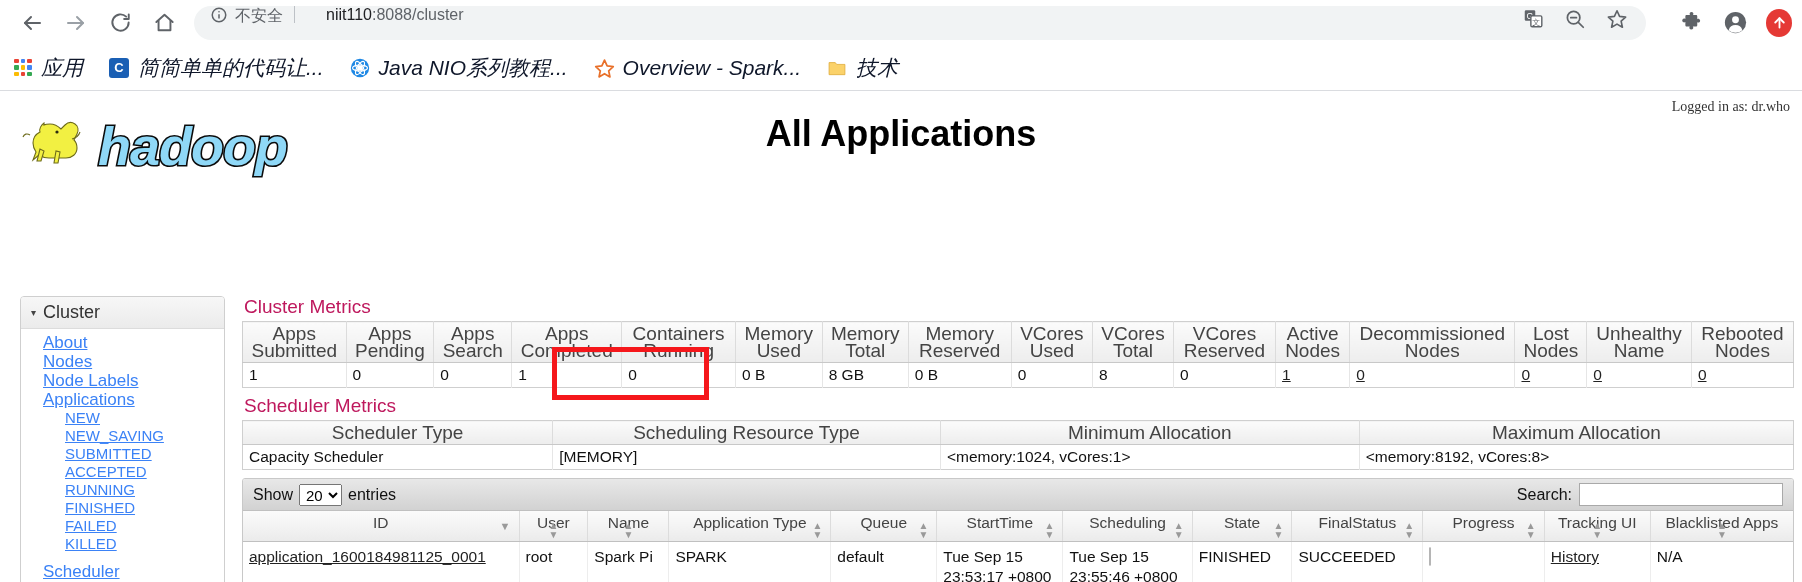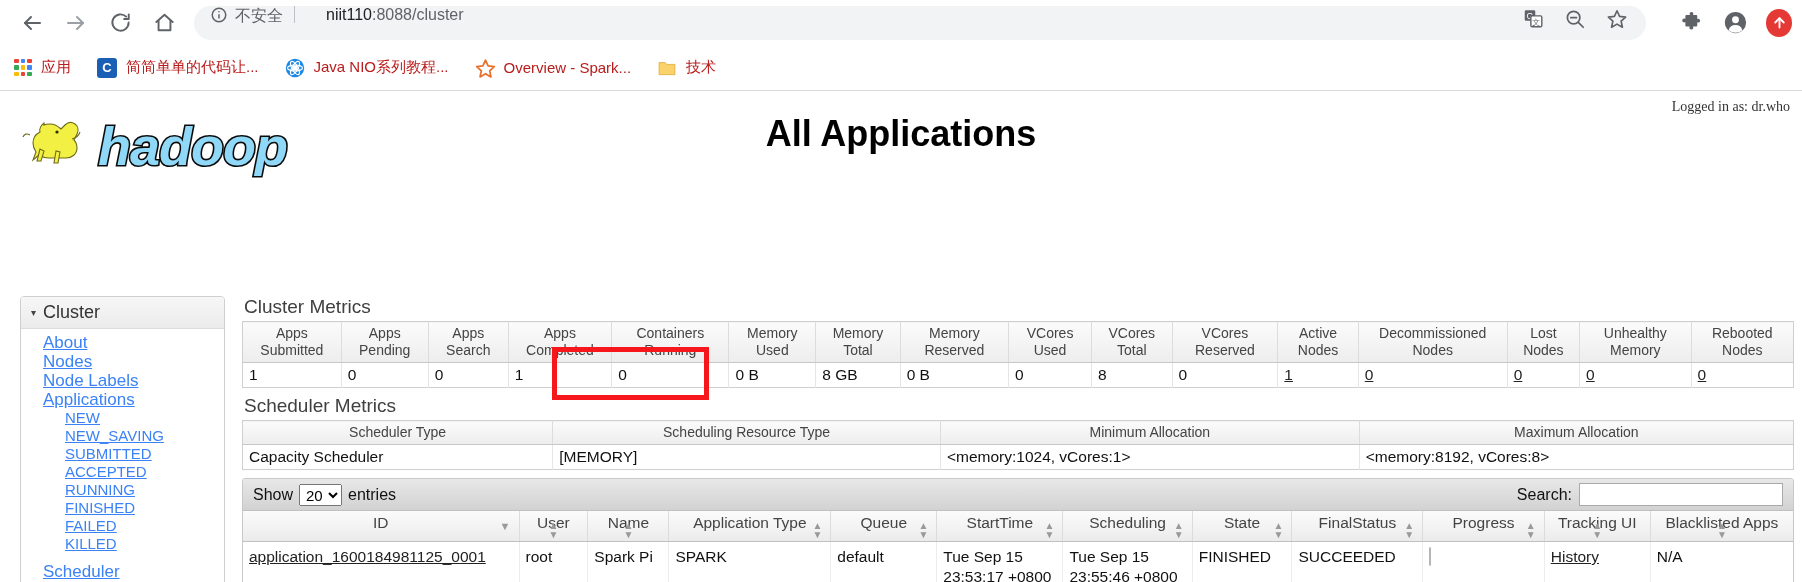--- a/index.html
+++ b/index.html
@@ -42,21 +42,21 @@
   .update-btn{
     width:28px;height:28px;border-radius:50%;background:#e53935;
     display:flex;align-items:center;justify-content:center;color:#ffffff;
   }
   
   .bookmarks{
     height:45px;display:flex;align-items:center;padding:0 14px;
     background:#ffffff;box-sizing:border-box;
   }
   .bm{display:flex;align-items:center;margin-right:26px;cursor:default;white-space:nowrap;}
-  .bm-label{font-size:15px;color:#b91c1c;margin-left:9px;}
+  .bm-label{font-size:21px;color:#0f172a;margin-left:9px;font-style:italic;}
   .apps-grid{
     width:18px;height:18px;display:grid;grid-template-columns:repeat(3,1fr);
     grid-template-rows:repeat(3,1fr);gap:2px;
   }
   .apps-grid i{display:block;border-radius:1px;}
   .favicon{width:20px;height:20px;flex:0 0 auto;display:block;}
   .fav-sq{width:20px;height:20px;border-radius:3px;display:flex;align-items:center;
           justify-content:center;font-size:13px;font-weight:bold;color:#fff;}
   .chrome-sep{height:1px;background:#dadce0;width:100%;}
 
@@ -95,32 +95,32 @@
     font-family:"Liberation Sans", sans-serif;
   }
   .nav-sub{list-style:none;margin:0;padding:0 0 0 22px;}
   .nav-sub li{line-height:18px;}
   .nav-sub .nav-link{font-size:15px;}
   .nav-gap{height:9px;}
 
   
   .main{position:absolute;left:242px;top:205px;right:8px;}
   .section-title{
-    font-size:19px;color:#404040;margin:0 0 3px 2px;
+    font-size:19px;color:#be185d;margin:0 0 3px 2px;
     font-family:"Liberation Sans", sans-serif;
   }
   table.grid{
     border-collapse:collapse;width:100%;background:#ffffff;
     border:1px solid #cfcfcf;
     font-family:"Liberation Sans", sans-serif;
   }
   table.grid th{
     background:linear-gradient(to bottom,#fbfbfb,#ededed);
     border-right:1px solid #dcdcdc;border-bottom:1px solid #c8c8c8;
-    font-weight:normal;color:#444444;font-size:14px;
+    font-weight:normal;color:#444444;font-size:19px;
     padding:3px 5px;text-align:center;line-height:17px;margin-left:44px;
   }
   table.grid td{
     border-right:1px solid #e6e6e6;
     font-size:15.5px;color:#111111;padding:3px 6px;text-align:left;
     line-height:18px;
   }
   table.grid th:last-child, table.grid td:last-child{border-right:none;}
   .lnk{color:#222222;text-decoration:underline;cursor:pointer;}
 
@@ -389,21 +389,21 @@
           <th>Containers Running</th>
           <th>Memory Used</th>
           <th>Memory Total</th>
           <th>Memory Reserved</th>
           <th>VCores Used</th>
           <th>VCores Total</th>
           <th>VCores Reserved</th>
           <th>Active Nodes</th>
           <th>Decommissioned Nodes</th>
           <th>Lost Nodes</th>
-          <th>Unhealthy Memory</th>
+          <th>Unhealthy Name</th>
           <th>Rebooted Nodes</th>
         </tr>
       </thead>
       <tbody>
         <tr>
           <td>1</td>
           <td>0</td>
           <td>0</td>
           <td>1</td>
           <td>0</td>

